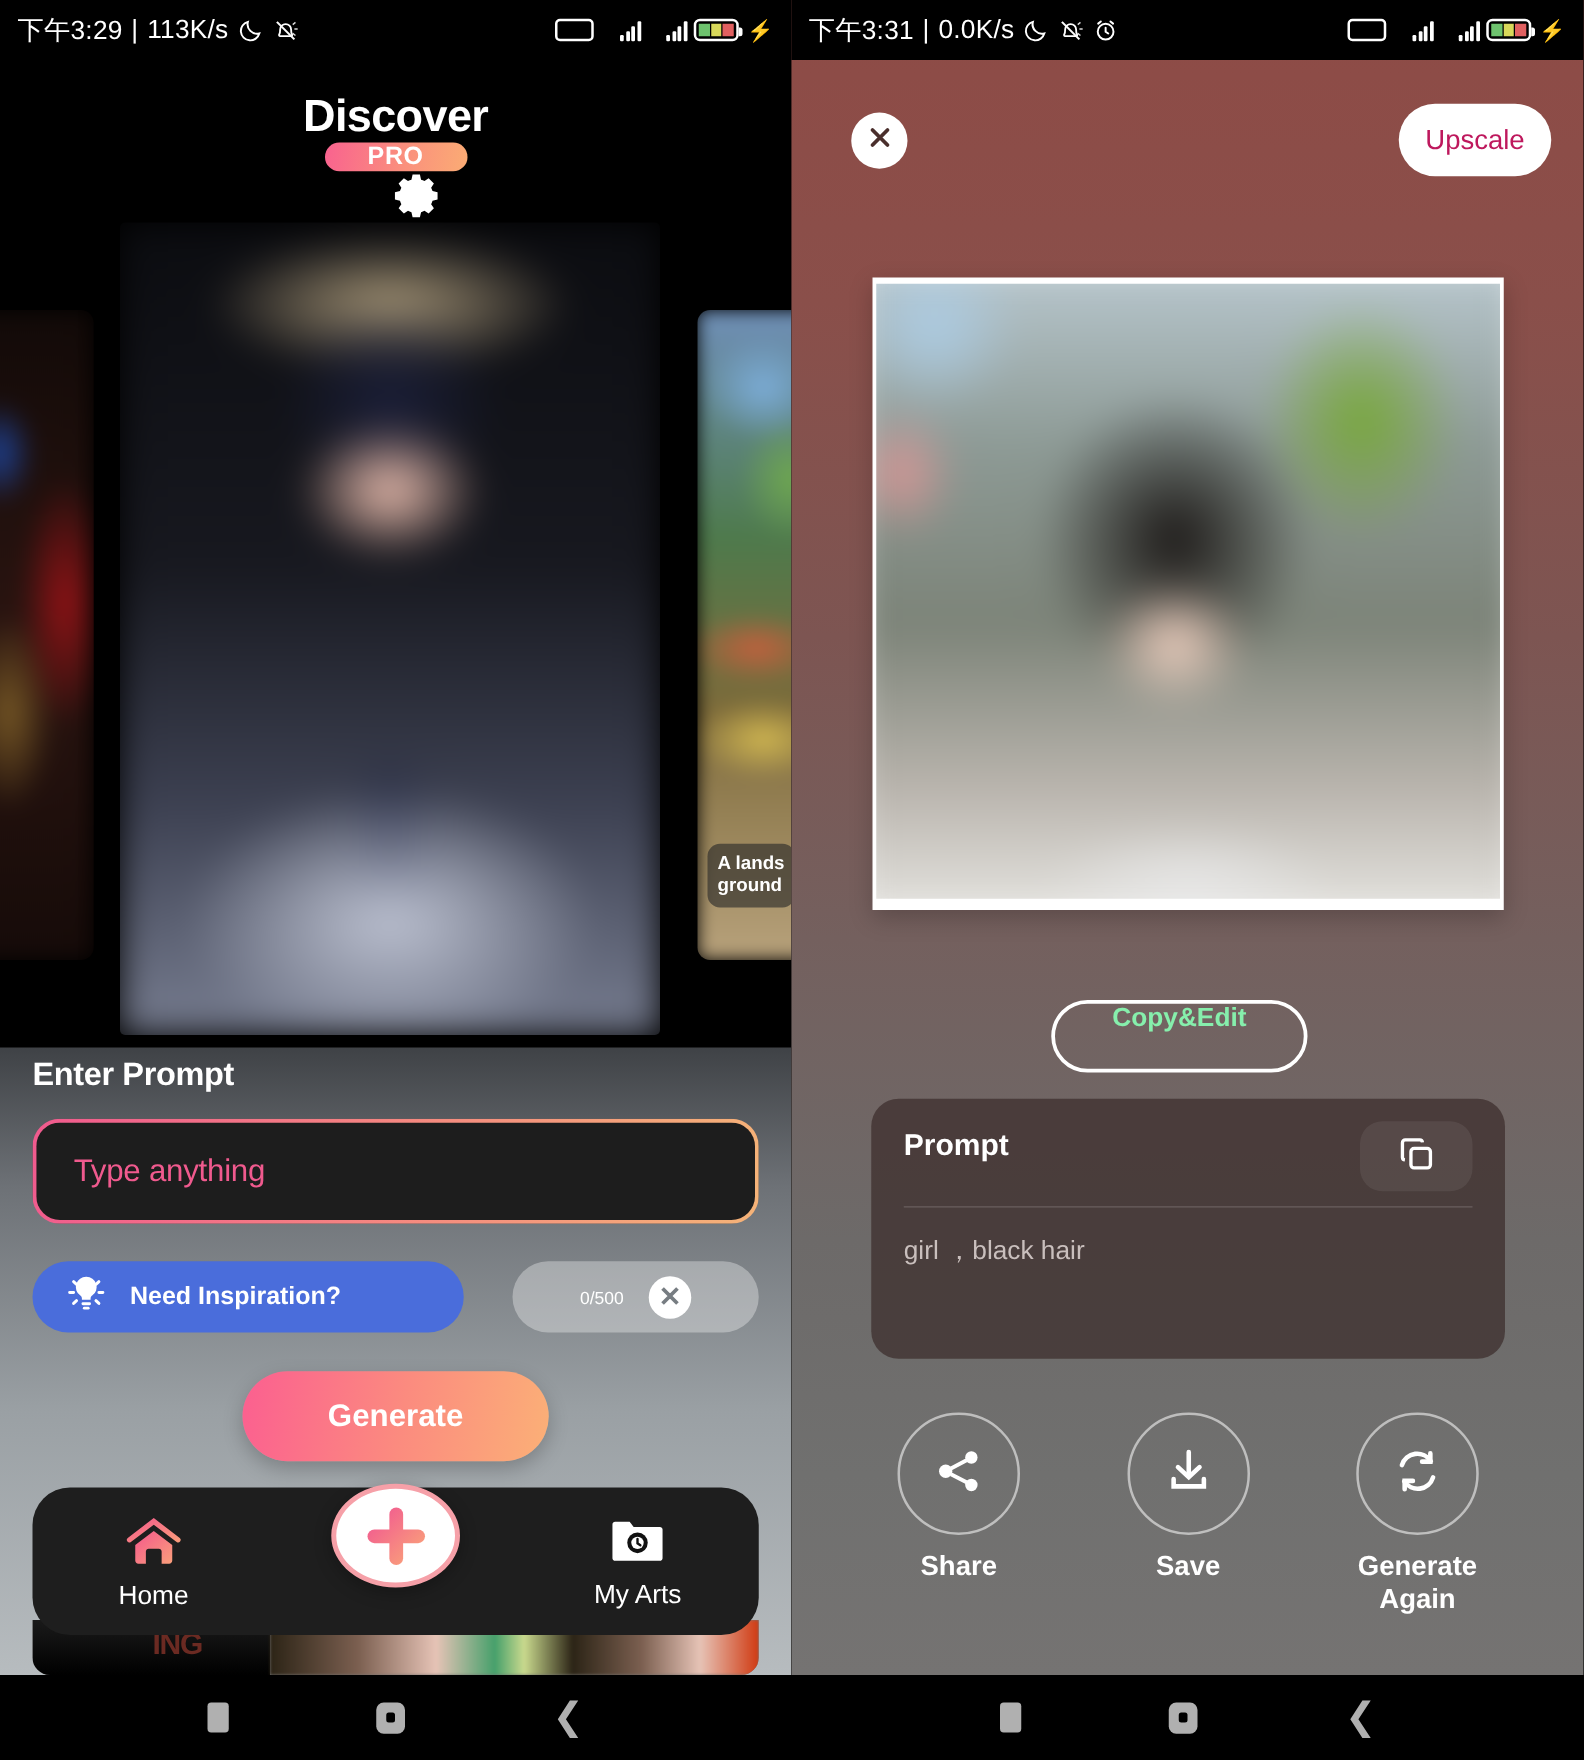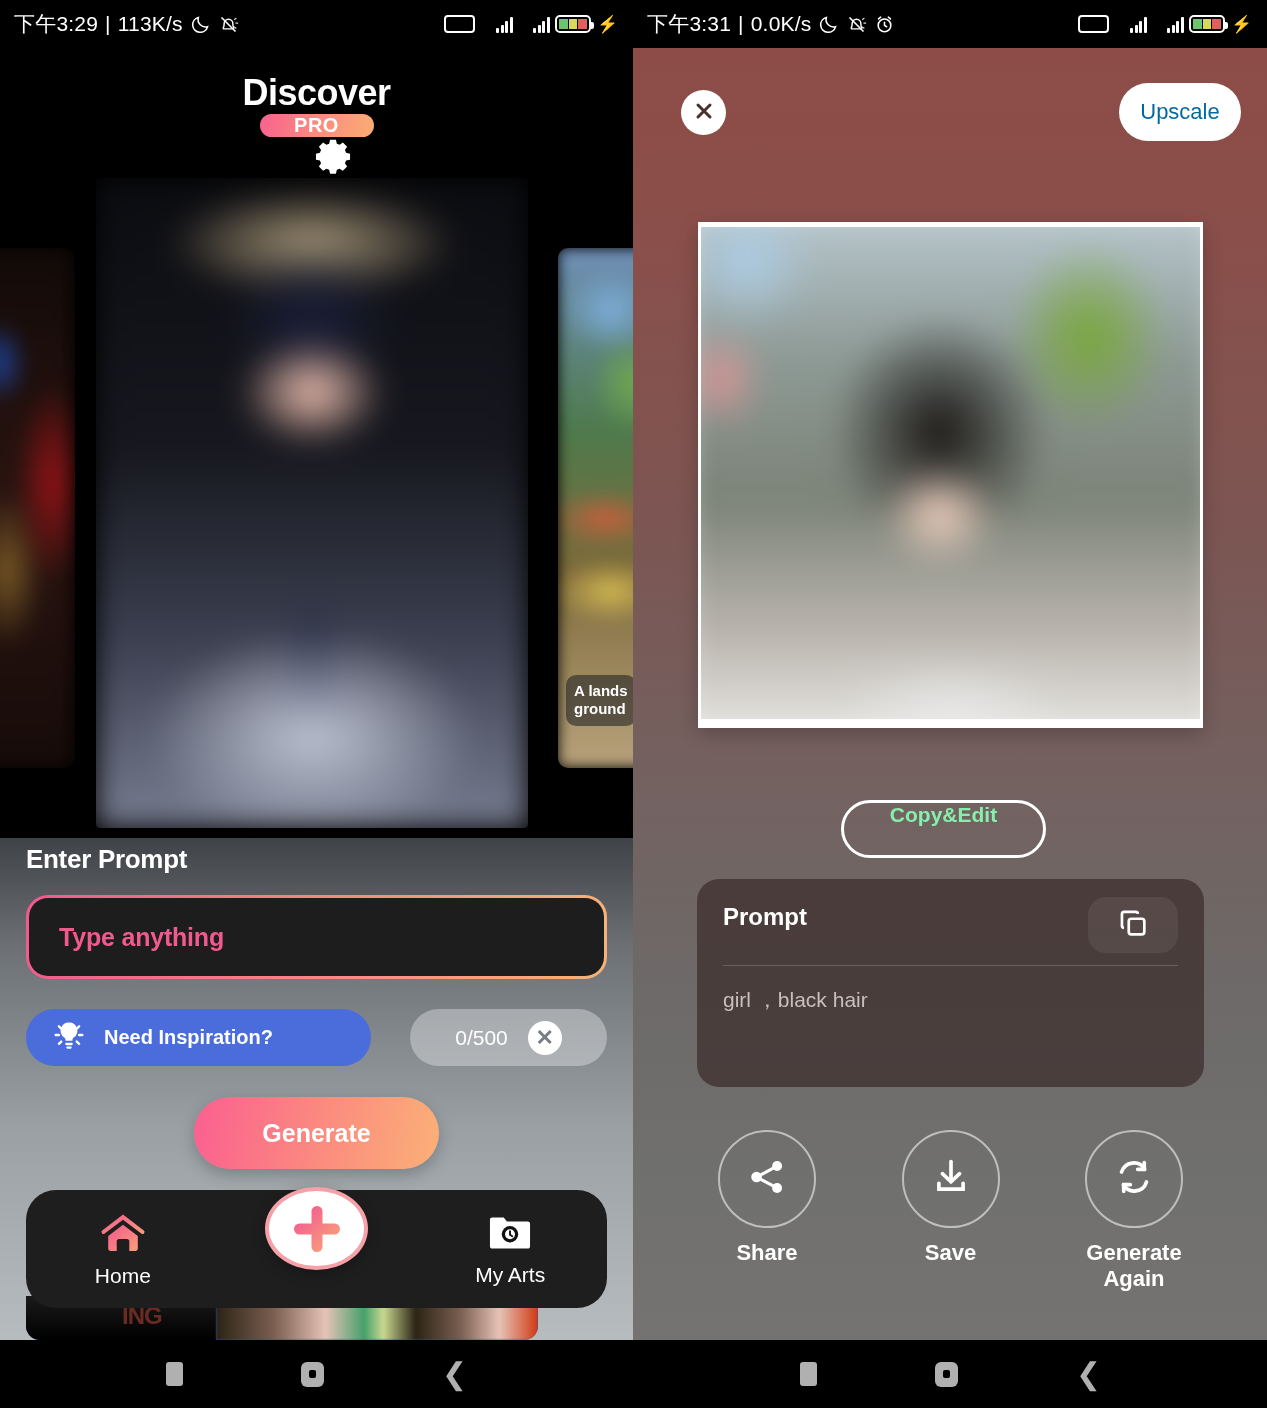--- a/index.html
+++ b/index.html
@@ -102,30 +102,30 @@
              background:linear-gradient(180deg,#3f4246 0%,#6d7176 22%,#9aa0a4 58%,#b7bcbf 100%); }
   .lbl-prompt { position:absolute; left:26px; top:844px; color:#fff;
                 font-size:26px; font-weight:700; letter-spacing:-.3px; }
   .prompt-box { position:absolute; left:26px; top:895px; width:581px; height:84px;
                 border-radius:22px; background:#1d1d1d;
                 border:3px solid transparent;
                 background-image:linear-gradient(#1d1d1d,#1d1d1d),
                                  linear-gradient(100deg,#f05a8e 0%,#f58c7f 55%,#f5b378 100%);
                 background-origin:border-box; background-clip:padding-box,border-box;
                 display:flex; align-items:center; padding:0 30px; }
-  .prompt-ph { color:#f05a8e; font-size:25px; font-weight:700; letter-spacing:-.2px; }
+  .prompt-ph { color:#f05a8e; font-size:25px; font-weight:400; letter-spacing:-.2px; }
 
   .insp-btn { position:absolute; left:26px; top:1009px; width:345px; height:57px;
               border-radius:29px; background:#4a6ddb; display:flex; align-items:center;
               gap:16px; padding-left:24px; }
   .insp-label { color:#fff; font-size:20px; font-weight:600; }
   .count-pill { position:absolute; left:410px; top:1009px; width:197px; height:57px;
                 border-radius:29px; background:rgba(255,255,255,.33);
                 display:flex; align-items:center; justify-content:center; gap:20px; }
-  .count-txt { color:#fff; font-size:21px; font-weight:500; }
+  .count-txt { color:#fff; font-size:14px; font-weight:500; }
   .count-x { width:34px; height:34px; border-radius:50%; background:#fff;
              display:flex; align-items:center; justify-content:center;
              color:#777d82; font-size:22px; font-weight:700; line-height:1; }
   .gen-btn { position:absolute; left:194px; top:1097px; width:245px; height:72px;
              border-radius:36px;
              background:linear-gradient(100deg,#fb5f90 0%,#fb8b7f 52%,#fbb077 100%);
              display:flex; align-items:center; justify-content:center;
              color:#fff; font-size:25px; font-weight:600;
              box-shadow:0 6px 16px rgba(0,0,0,.22); }
 
@@ -138,39 +138,39 @@
          border-radius:52px/42px; background:#fff; border:4px solid #f6a0a8;
          display:flex; align-items:center; justify-content:center;
          box-shadow:0 4px 14px rgba(0,0,0,.28); }
   .fab-plus { position:relative; width:54px; height:54px; }
   .fab-plus:before,.fab-plus:after { content:""; position:absolute;
             background:linear-gradient(135deg,#f2618e,#f99a7c); border-radius:6px; }
   .fab-plus:before { left:50%; top:4px; transform:translateX(-50%); width:11px; height:46px; }
   .fab-plus:after  { top:50%; left:4px; transform:translateY(-50%); height:11px; width:46px; }
 
   
-  .under-strip { position:absolute; left:26px; top:1296px; width:512px; height:44px;
-                 background:#1d4ed8; border-radius:0 0 14px 14px; overflow:hidden; display:flex; }
+  .under-strip { position:absolute; left:26px; top:1296px; width:581px; height:44px;
+                 background:#737373; border-radius:0 0 14px 14px; overflow:hidden; display:flex; }
   .us-a { width:190px; background:linear-gradient(180deg,#1a1a1a,#000); position:relative; }
   .us-a .txt { position:absolute; left:96px; top:6px; color:#6b2a22;
                font-size:24px; font-weight:800; letter-spacing:-1px; }
   .us-b { flex:1; background:linear-gradient(90deg,#2c2416 0%,#7b5f50 18%,#e6c3b6 34%,
             #46a06b 46%,#c9d98d 52%,#2c2416 62%,#7b5f50 76%,#e6c3b6 88%,#d03a12 100%);
           filter:blur(1.2px); }
 
   
   .r-bg { position:absolute; inset:0;
           background:linear-gradient(180deg,#8e4b46 0%,#8a4f4a 18%,#7d5552 38%,
                      #74605e 56%,#6d6a69 74%,#70706f 88%,#757372 100%); }
   .r-close { position:absolute; left:681px; top:90px; width:45px; height:45px;
              border-radius:50%; background:#fff; display:flex; align-items:center;
              justify-content:center; z-index:20; }
   .r-upscale { position:absolute; left:1119px; top:83px; width:122px; height:58px;
                border-radius:29px; background:#fff; display:flex; align-items:center;
-               justify-content:center; color:#0369a1; font-size:22px; font-weight:500; z-index:20; }
+               justify-content:center; color:#be185d; font-size:22px; font-weight:500; z-index:20; }
 
   .r-photo { position:absolute; left:698px; top:222px; width:505px; height:506px;
              background:#fff; padding:5px 3px 9px 3px; box-shadow:0 6px 18px rgba(0,0,0,.22); }
   .r-photo-inner { width:100%; height:100%; overflow:hidden; position:relative; }
   .img-r {
     position:absolute; inset:0;
     background:
       radial-gradient(ellipse 95px 80px at 48% 58%, rgba(248,215,198,.98) 0%, rgba(248,215,198,0) 60%),
       radial-gradient(ellipse 150px 160px at 48% 42%, rgba(24,20,19,.97) 0%, rgba(24,20,19,0) 68%),
       radial-gradient(ellipse 110px 130px at 76% 24%, rgba(118,168,52,.95) 0%, rgba(118,168,52,0) 68%),

